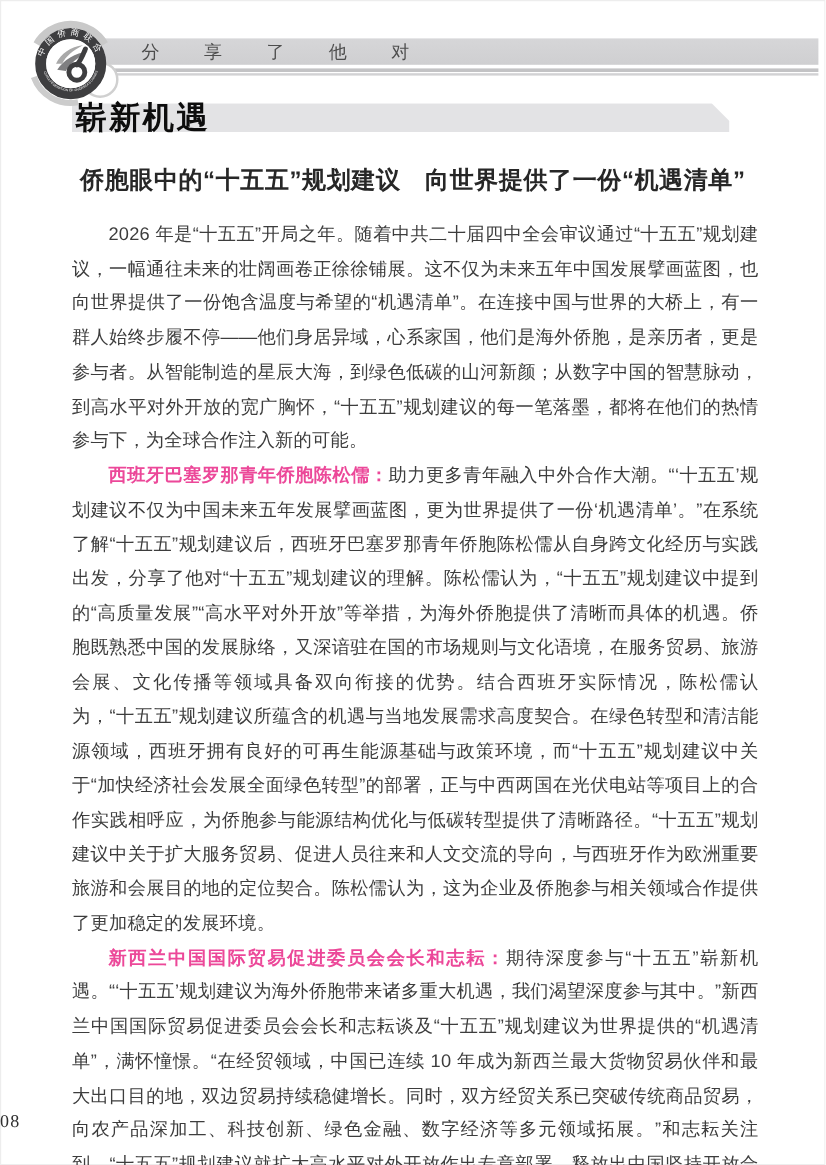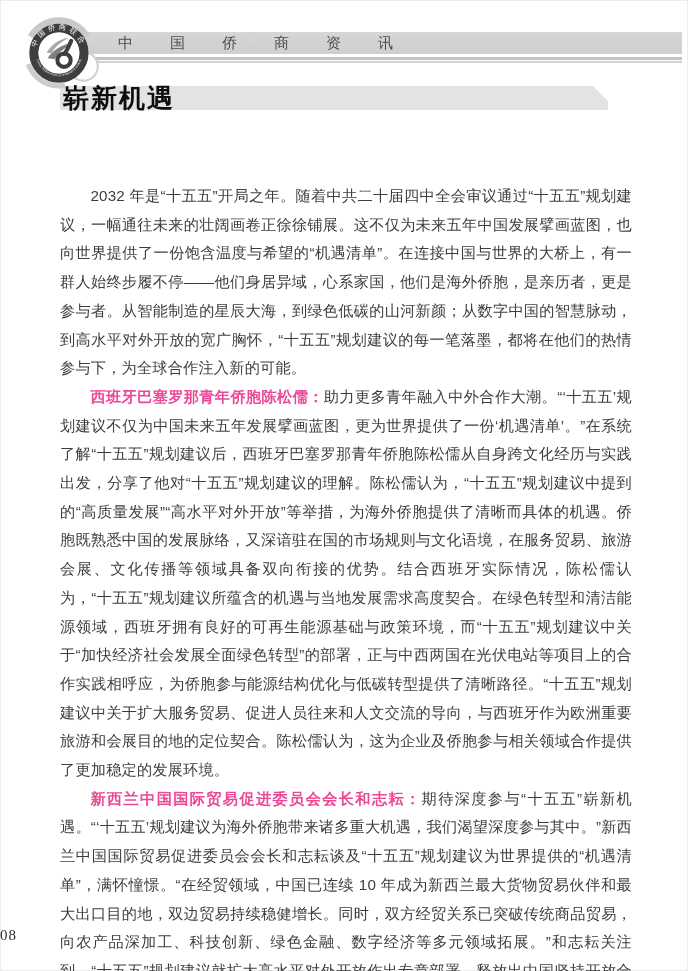--- a/index.html
+++ b/index.html
@@ -56,21 +56,21 @@
     font-family:"Liberation Serif", serif;
     font-size:15px;color:#2e2e2e;letter-spacing:1px;
   }
 </style>
 </head>
 <body>
 
 <div id="page">
 
   <div class="topbar"></div>
-  <div class="brand">中国侨商资讯</div>
+  <div class="brand">分享了他对</div>
   <div class="rule1"></div>
   <div class="rule2"></div>
 
   <div class="logo-wrap">
     <svg width="80" height="94" viewBox="0 0 78 92" xmlns="http://www.w3.org/2000/svg">
       <defs>
         <path id="arcTop" d="M 13.3 44 A 23 23 0 0 1 58.7 44" fill="none"></path>
         <path id="arcBottom" d="M 13.9 54 A 23 23 0 0 0 58.1 54" fill="none"></path>
       </defs>
 
@@ -92,22 +92,23 @@
       <path d="M 24 48 C 28 40 36 34 46 33 C 38 37 32 42 29 48 Z" fill="#a9a9a9"></path>
       <path d="M 25 53 C 30 45 40 39 50 38 C 42 43 35 48 32 54 Z" fill="#7f7f81"></path>
       <circle cx="41" cy="55" r="6.5" fill="none" stroke="#3e3e40" stroke-width="4"></circle>
       <path d="M 48 36 Q 44 46 41 49" fill="none" stroke="#3e3e40" stroke-width="4" stroke-linecap="round"></path>
     </svg>
   </div>
 
   <div class="section-banner"></div>
   <div class="section-label">崭新机遇</div>
 
+  <div class="article-title">侨胞眼中的“十五五”规划建议　向世界提供了一份“机遇清单”</div>
 
   <div class="body-text">
-    <p class="para"><span class="lead"></span><span>2032 年是“十五五”开局之年。随着中共二十届四中全会审议通过“十五五”规划建议，一幅通往未来的壮阔画卷正徐徐铺展。这不仅为未来五年中国发展擘画蓝图，也向世界提供了一份饱含温度与希望的“机遇清单”。在连接中国与世界的大桥上，有一群人始终步履不停——他们身居异域，心系家国，他们是海外侨胞，是亲历者，更是参与者。从智能制造的星辰大海，到绿色低碳的山河新颜；从数字中国的智慧脉动，到高水平对外开放的宽广胸怀，“十五五”规划建议的每一笔落墨，都将在他们的热情参与下，为全球合作注入新的可能。</span></p>
+    <p class="para"><span class="lead"></span><span>2026 年是“十五五”开局之年。随着中共二十届四中全会审议通过“十五五”规划建议，一幅通往未来的壮阔画卷正徐徐铺展。这不仅为未来五年中国发展擘画蓝图，也向世界提供了一份饱含温度与希望的“机遇清单”。在连接中国与世界的大桥上，有一群人始终步履不停——他们身居异域，心系家国，他们是海外侨胞，是亲历者，更是参与者。从智能制造的星辰大海，到绿色低碳的山河新颜；从数字中国的智慧脉动，到高水平对外开放的宽广胸怀，“十五五”规划建议的每一笔落墨，都将在他们的热情参与下，为全球合作注入新的可能。</span></p>
     <p class="para"><span class="lead">西班牙巴塞罗那青年侨胞陈松儒：</span><span>助力更多青年融入中外合作大潮。“‘十五五’规划建议不仅为中国未来五年发展擘画蓝图，更为世界提供了一份‘机遇清单’。”在系统了解“十五五”规划建议后，西班牙巴塞罗那青年侨胞陈松儒从自身跨文化经历与实践出发，分享了他对“十五五”规划建议的理解。陈松儒认为，“十五五”规划建议中提到的“高质量发展”“高水平对外开放”等举措，为海外侨胞提供了清晰而具体的机遇。侨胞既熟悉中国的发展脉络，又深谙驻在国的市场规则与文化语境，在服务贸易、旅游会展、文化传播等领域具备双向衔接的优势。结合西班牙实际情况，陈松儒认为，“十五五”规划建议所蕴含的机遇与当地发展需求高度契合。在绿色转型和清洁能源领域，西班牙拥有良好的可再生能源基础与政策环境，而“十五五”规划建议中关于“加快经济社会发展全面绿色转型”的部署，正与中西两国在光伏电站等项目上的合作实践相呼应，为侨胞参与能源结构优化与低碳转型提供了清晰路径。“十五五”规划建议中关于扩大服务贸易、促进人员往来和人文交流的导向，与西班牙作为欧洲重要旅游和会展目的地的定位契合。陈松儒认为，这为企业及侨胞参与相关领域合作提供了更加稳定的发展环境。</span></p>
     <p class="para"><span class="lead">新西兰中国国际贸易促进委员会会长和志耘：</span><span>期待深度参与“十五五”崭新机遇。“‘十五五’规划建议为海外侨胞带来诸多重大机遇，我们渴望深度参与其中。”新西兰中国国际贸易促进委员会会长和志耘谈及“十五五”规划建议为世界提供的“机遇清单”，满怀憧憬。“在经贸领域，中国已连续 10 年成为新西兰最大货物贸易伙伴和最大出口目的地，双边贸易持续稳健增长。同时，双方经贸关系已突破传统商品贸易，向农产品深加工、科技创新、绿色金融、数字经济等多元领域拓展。”和志耘关注到，“十五五”规划建议就扩大高水平对外开放作出专章部署，释放出中国坚持开放合作、互利共赢的强烈信号，“这为中新合作创造了更多可能性”。“未来 5 年，中国与新西兰可以在绿色能源、基础设施、低空经济、人工智能等新领域开展广泛而密切的合作。”和志耘举例称，新西兰的气候环境适宜猕猴桃、草莓、蓝莓、车厘子等水果生长，但水果采摘具有季节性，且是一个劳动密集</span></p>
   </div>
 
   <div class="page-number">08</div>
 
 </div>
 
 </body></html>

